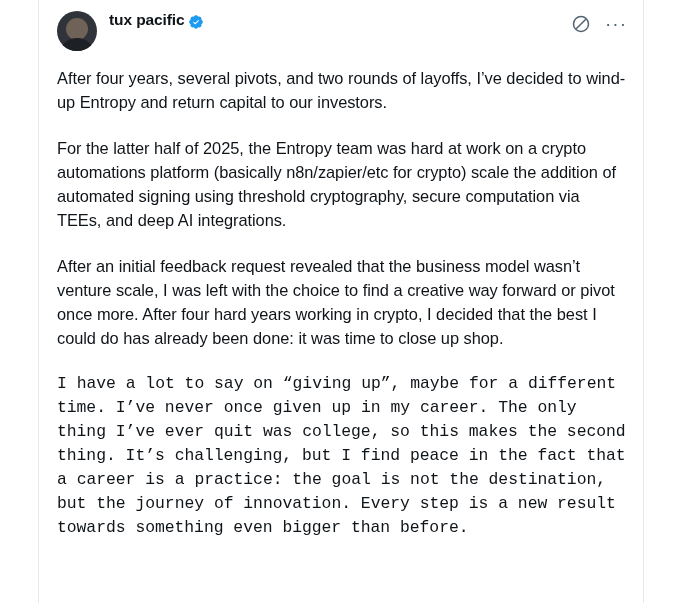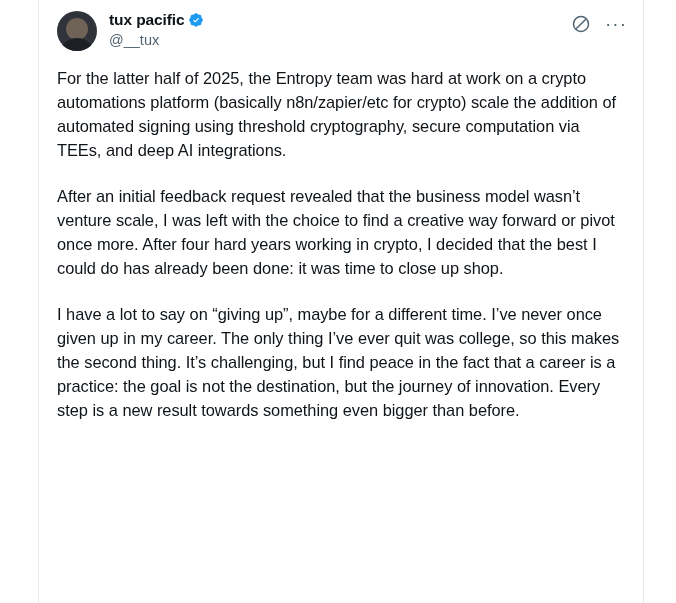--- a/index.html
+++ b/index.html
@@ -78,21 +78,21 @@
   .namecol {
     margin-left: 12px;
     display: flex;
     flex-direction: column;
     justify-content: flex-start;
     flex: 1 1 auto;
     min-width: 0;
   }
   .nameline {
     display: flex;
-    align-items: center;
+    align-items: flex-end;
     gap: 3px;
     line-height: 20px;
   }
   .displayname {
     font-size: 15.5px;
     font-weight: bold;
     color: #0f1419;
     letter-spacing: -0.1px;
   }
   .verified {
@@ -136,20 +136,21 @@
     line-height: 24px;
     color: #0f1419;
     letter-spacing: -0.05px;
     word-spacing: 0.1px;
   }
   .body p {
     margin: 0 0 22px 0;
   }
   .body p:last-child {
     margin-bottom: 0;
+    font-family: Liberation Mono, monospace;
   }
 </style>
 </head>
 <body>
 
 <div class="page">
   <div class="edge-left"></div>
   <div class="edge-right"></div>
 
   <article class="tweet">
@@ -163,34 +164,34 @@
       <div class="namecol">
         <div class="nameline">
           <span class="displayname">tux pacific</span>
           <span class="verified">
             <svg viewBox="0 0 24 24" width="16" height="16" aria-hidden="true">
               <path fill="#1d9bf0" d="M22.25 12c0-1.43-.88-2.67-2.19-3.34.46-1.39.2-2.9-.81-3.91s-2.52-1.27-3.91-.81C14.67 2.63 13.43 1.75 12 1.75s-2.67.88-3.34 2.19c-1.39-.46-2.9-.2-3.91.81s-1.27 2.52-.81 3.91C2.63 9.33 1.75 10.57 1.75 12s.88 2.67 2.19 3.34c-.46 1.39-.2 2.9.81 3.91s2.52 1.27 3.91.81c.67 1.31 1.91 2.19 3.34 2.19s2.67-.88 3.34-2.19c1.39.46 2.9.2 3.91-.81s1.27-2.52.81-3.91c1.31-.67 2.19-1.91 2.19-3.34z"></path>
               <path fill="#ffffff" d="M10.82 15.88l-3.2-3.2 1.24-1.24 1.96 1.96 4.5-4.5 1.24 1.25-5.74 5.73z"></path>
             </svg>
           </span>
         </div>
-        <div class="handle">@__tux</div>
       </div>
 
       <div class="actions">
         <span class="icon-btn">
           <svg viewBox="0 0 24 24" width="20" height="20" aria-hidden="true">
             <circle cx="12" cy="12" r="9" fill="none" stroke="#536471" stroke-width="1.8"></circle>
             <line x1="6.2" y1="17.8" x2="17.8" y2="6.2" stroke="#536471" stroke-width="1.8"></line>
           </svg>
         </span>
         <span class="more-dots">···</span>
       </div>
     </div>
 
     <div class="body">
+      <p>After four years, several pivots, and two rounds of layoffs, I’ve decided to wind-up Entropy and return capital to our investors.</p>
       <p>For the latter half of 2025, the Entropy team was hard at work on a crypto automations platform (basically n8n/zapier/etc for crypto) scale the addition of automated signing using threshold cryptography, secure computation via TEEs, and deep AI integrations.</p>
       <p>After an initial feedback request revealed that the business model wasn’t venture scale, I was left with the choice to find a creative way forward or pivot once more. After four hard years working in crypto, I decided that the best I could do has already been done: it was time to close up shop.</p>
       <p>I have a lot to say on “giving up”, maybe for a different time. I’ve never once given up in my career. The only thing I’ve ever quit was college, so this makes the second thing. It’s challenging, but I find peace in the fact that a career is a practice: the goal is not the destination, but the journey of innovation. Every step is a new result towards something even bigger than before.</p>
     </div>
 
   </article>
 </div>
 
 </body></html>

